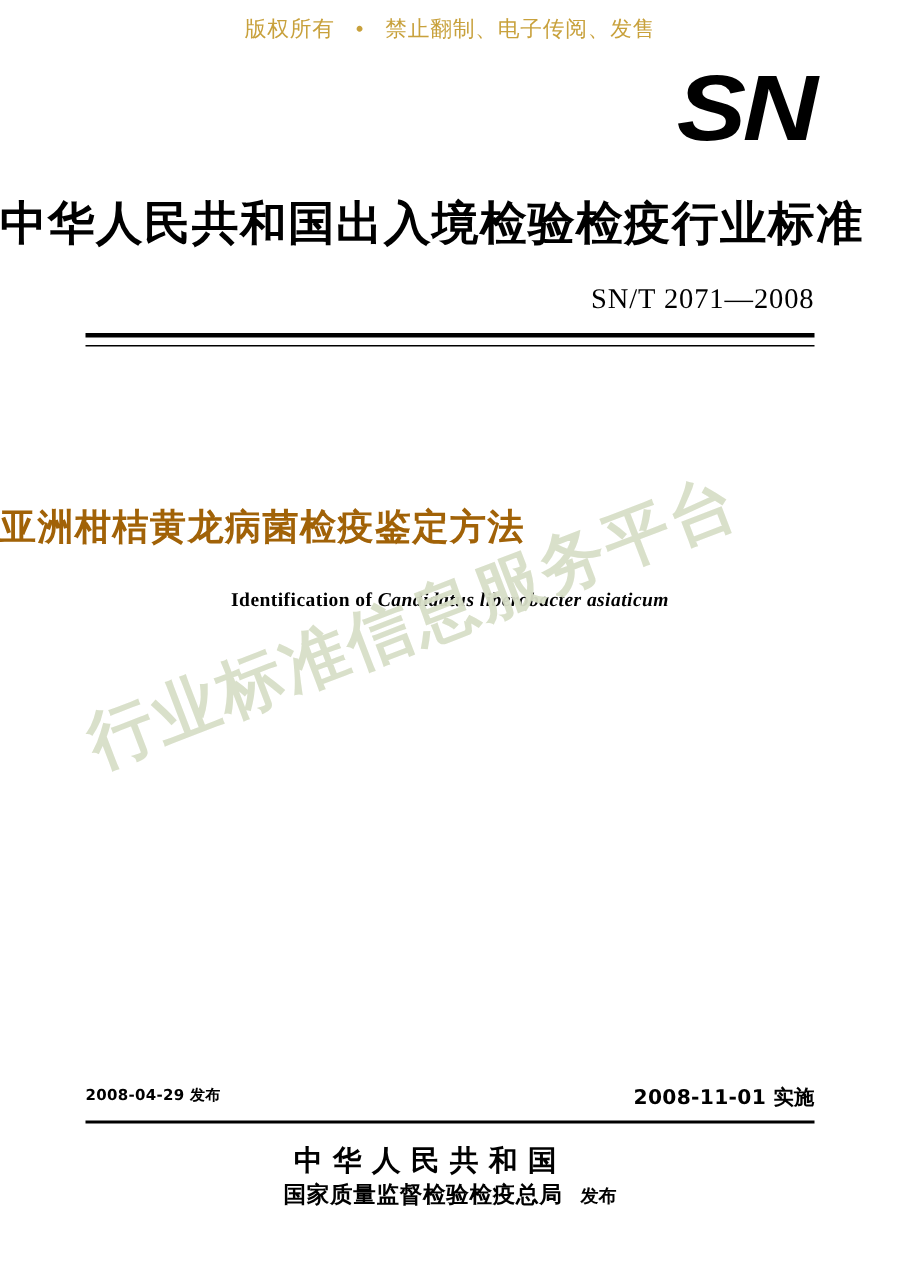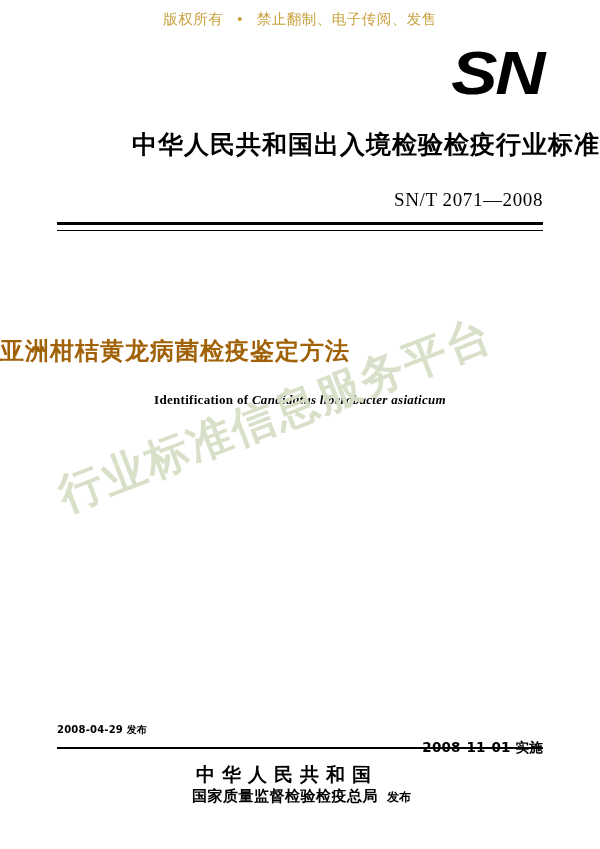--- a/index.html
+++ b/index.html
@@ -57,24 +57,24 @@
     transform: scaleX(1.12);
     transform-origin: right center;
   }
 
   
   .std-title {
     position: absolute;
     top: 128px;
     left: 0;
     width: 600px;
-    text-align: right;
+    text-align: left;
     font-family: Liberation Sans, sans-serif;
     font-weight: bold;
-    font-size: 25px;
+    font-size: 31px;
     letter-spacing: 1px;
     color: #000;
   }
 
   
   .std-number {
     position: absolute;
     top: 189px;
     right: 57px;
     font-family: "Liberation Serif", serif;
@@ -171,40 +171,39 @@
   }
   .date-impl {
     position: absolute;
     top: 723px;
     right: 57px;
     font-family: "DejaVu Sans", sans-serif;
     font-weight: bold;
     font-size: 13.5px;
     color: #000;
     letter-spacing: 0.2px;
-    margin-top: 16px;
   }
 
   
   .issuer {
     position: absolute;
     top: 763px;
     left: 0;
     width: 600px;
     text-align: center;
   }
   .issuer-inner {
     display: inline-block;
     position: relative;
     white-space: nowrap;
   }
   .issuer-lines {
     display: inline-block;
     vertical-align: middle;
-    text-align: right;
+    text-align: left;
     font-family: "DejaVu Sans", sans-serif;
     font-weight: bold;
     color: #000;
   }
   .issuer-line1 {
     font-size: 19px;
     letter-spacing: 7px;
     padding-left: 7px;
     line-height: 22px;
   }

